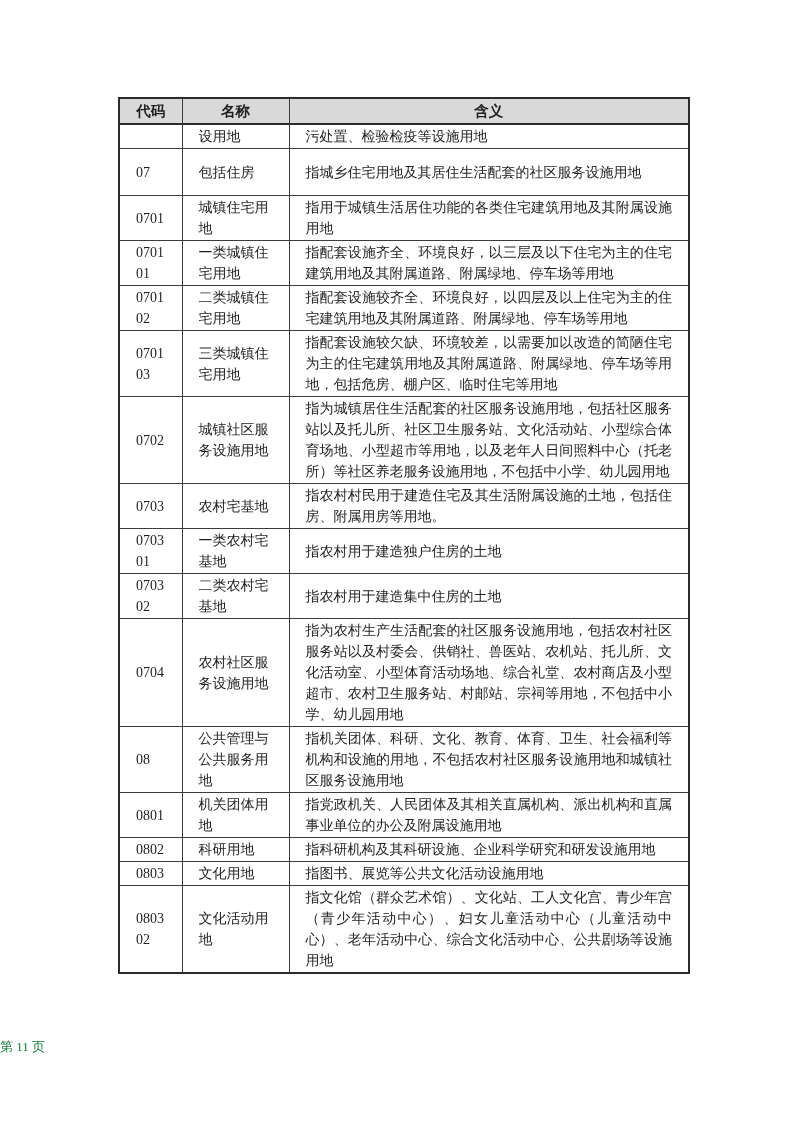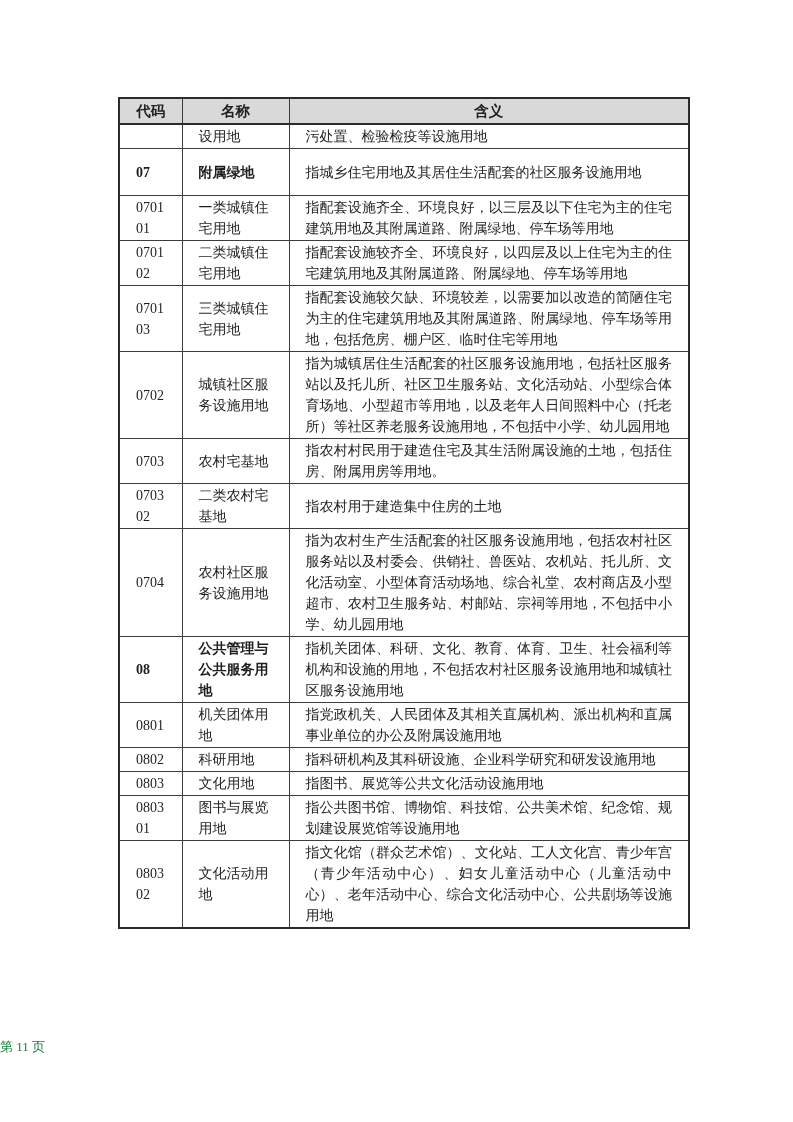--- a/index.html
+++ b/index.html
@@ -55,21 +55,21 @@
     padding-left: 7px;
     padding-right: 4px;
   }
   td.meaning-cell {
     text-align: justify;
     padding-left: 7px;
     padding-right: 7px;
   }
   tr.category td.code-cell,
   tr.category td.name-cell {
-    font-weight: bold;
+    font-weight: normal;
   }
   tr.category td {
     height: 44px;
   }
   .page-footer {
     position: absolute;
     left: 0;
     top: 1038px;
     width: 793px;
     text-align: left;
@@ -96,22 +96,27 @@
       </tr>
     </thead>
     <tbody id="table-body">
         <tr>
           <td class="code-cell"></td>
           <td class="name-cell">设用地</td>
           <td class="meaning-cell">污处置、检验检疫等设施用地</td>
         </tr>
         <tr class="category">
           <td class="code-cell">07</td>
-          <td class="name-cell">附属绿地</td>
+          <td class="name-cell">包括住房</td>
           <td class="meaning-cell">指城乡住宅用地及其居住生活配套的社区服务设施用地</td>
+        </tr>
+        <tr>
+          <td class="code-cell">0701</td>
+          <td class="name-cell">城镇住宅用地</td>
+          <td class="meaning-cell">指用于城镇生活居住功能的各类住宅建筑用地及其附属设施用地</td>
         </tr>
         <tr>
           <td class="code-cell">070101</td>
           <td class="name-cell">一类城镇住宅用地</td>
           <td class="meaning-cell">指配套设施齐全、环境良好，以三层及以下住宅为主的住宅建筑用地及其附属道路、附属绿地、停车场等用地</td>
         </tr>
         <tr>
           <td class="code-cell">070102</td>
           <td class="name-cell">二类城镇住宅用地</td>
           <td class="meaning-cell">指配套设施较齐全、环境良好，以四层及以上住宅为主的住宅建筑用地及其附属道路、附属绿地、停车场等用地</td>
@@ -123,20 +128,25 @@
         </tr>
         <tr>
           <td class="code-cell">0702</td>
           <td class="name-cell">城镇社区服务设施用地</td>
           <td class="meaning-cell">指为城镇居住生活配套的社区服务设施用地，包括社区服务站以及托儿所、社区卫生服务站、文化活动站、小型综合体育场地、小型超市等用地，以及老年人日间照料中心（托老所）等社区养老服务设施用地，不包括中小学、幼儿园用地</td>
         </tr>
         <tr>
           <td class="code-cell">0703</td>
           <td class="name-cell">农村宅基地</td>
           <td class="meaning-cell">指农村村民用于建造住宅及其生活附属设施的土地，包括住房、附属用房等用地。</td>
+        </tr>
+        <tr>
+          <td class="code-cell">070301</td>
+          <td class="name-cell">一类农村宅基地</td>
+          <td class="meaning-cell">指农村用于建造独户住房的土地</td>
         </tr>
         <tr>
           <td class="code-cell">070302</td>
           <td class="name-cell">二类农村宅基地</td>
           <td class="meaning-cell">指农村用于建造集中住房的土地</td>
         </tr>
         <tr>
           <td class="code-cell">0704</td>
           <td class="name-cell">农村社区服务设施用地</td>
           <td class="meaning-cell">指为农村生产生活配套的社区服务设施用地，包括农村社区服务站以及村委会、供销社、兽医站、农机站、托儿所、文化活动室、小型体育活动场地、综合礼堂、农村商店及小型超市、农村卫生服务站、村邮站、宗祠等用地，不包括中小学、幼儿园用地</td>
@@ -155,25 +165,20 @@
           <td class="code-cell">0802</td>
           <td class="name-cell">科研用地</td>
           <td class="meaning-cell">指科研机构及其科研设施、企业科学研究和研发设施用地</td>
         </tr>
         <tr>
           <td class="code-cell">0803</td>
           <td class="name-cell">文化用地</td>
           <td class="meaning-cell">指图书、展览等公共文化活动设施用地</td>
         </tr>
         <tr>
-          <td class="code-cell">080301</td>
-          <td class="name-cell">图书与展览用地</td>
-          <td class="meaning-cell">指公共图书馆、博物馆、科技馆、公共美术馆、纪念馆、规划建设展览馆等设施用地</td>
-        </tr>
-        <tr>
           <td class="code-cell">080302</td>
           <td class="name-cell">文化活动用地</td>
           <td class="meaning-cell">指文化馆（群众艺术馆）、文化站、工人文化宫、青少年宫（青少年活动中心）、妇女儿童活动中心（儿童活动中心）、老年活动中心、综合文化活动中心、公共剧场等设施用地</td>
         </tr>
       </tbody>
   </table>
 
   <div class="page-footer">
     <span>第 11 页</span>
   </div>

